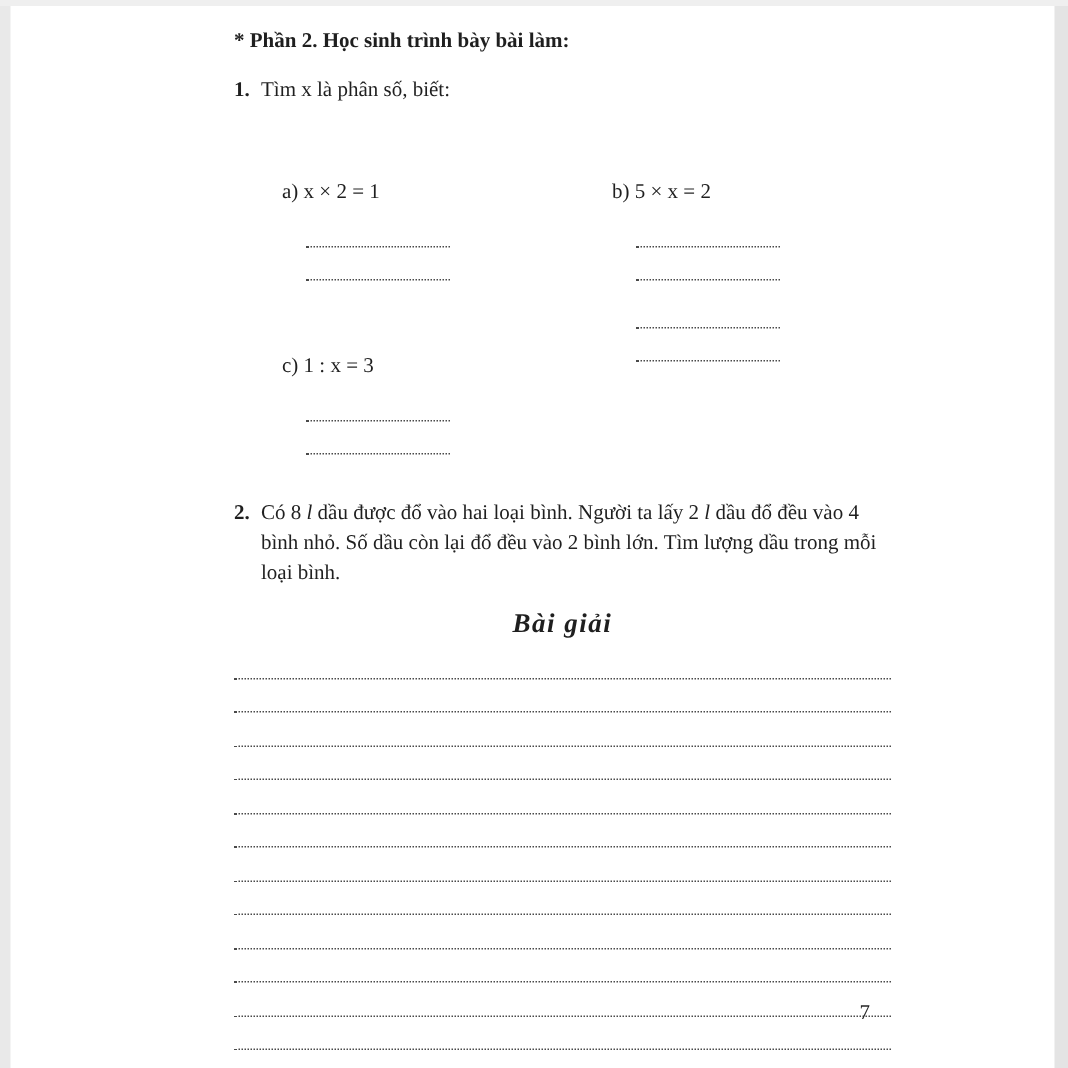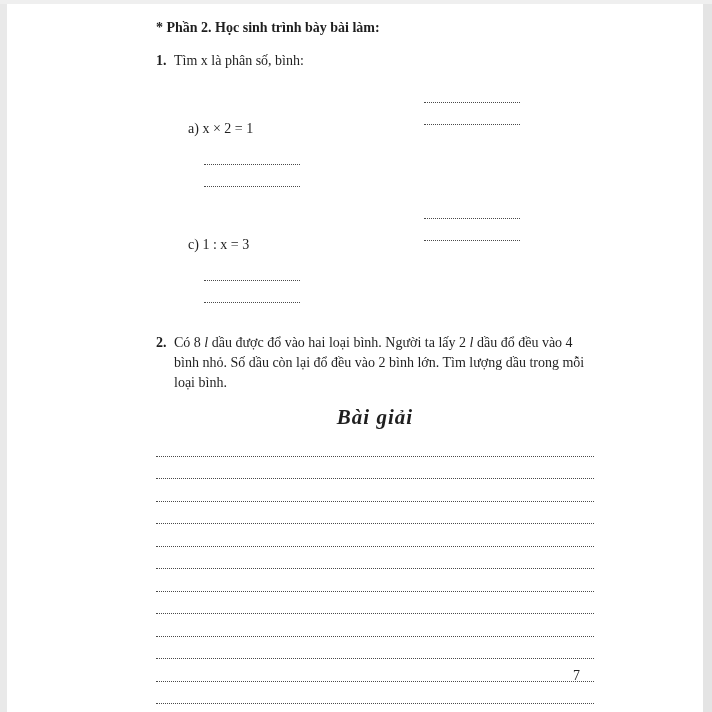--- a/index.html
+++ b/index.html
@@ -59,21 +59,21 @@
   }
 
   .q2-block{
     margin-top:30px;
   }
 
   .solution-title{
     text-align:center;
     font-style:italic;
     font-weight:bold;
-    font-size:21px;
+    font-size:18px;
     letter-spacing:1px;
     margin:12px 0 4px 0;
   }
 
   .sol-lines{
     margin-top:4px;
   }
   .sol-line{
     height:21.5px;
     border-bottom:1.6px dotted #4a4a4a;
@@ -95,34 +95,38 @@
 <div class="edge left"></div>
 <div class="edge right"></div>
 <div class="edge-top"></div>
 
 <div class="content">
 
   <p class="header-line">* Phần 2. Học sinh trình bày bài làm:</p>
 
   <div class="q-item">
     <span class="q-num">1.</span>
-    <span>Tìm x là phân số, bình:</span>
+    <span>Tìm x là phân số, biết:</span>
 
     <div class="parts">
 
       <div class="part">
         <div class="eq">
           <span>a)</span>
           <span>x × 2 = 1</span>
         </div>
         <div class="ans-line"></div>
         <div class="ans-line"></div>
       </div>
 
       <div class="part">
+        <div class="eq">
+          <span>b)</span>
+          <span>5 × x = 2</span>
+        </div>
         <div class="ans-line"></div>
         <div class="ans-line"></div>
       </div>
 
       <div class="part">
         <div class="eq">
           <span>c)</span>
           <span>1 : x = 3</span>
         </div>
         <div class="ans-line"></div>

